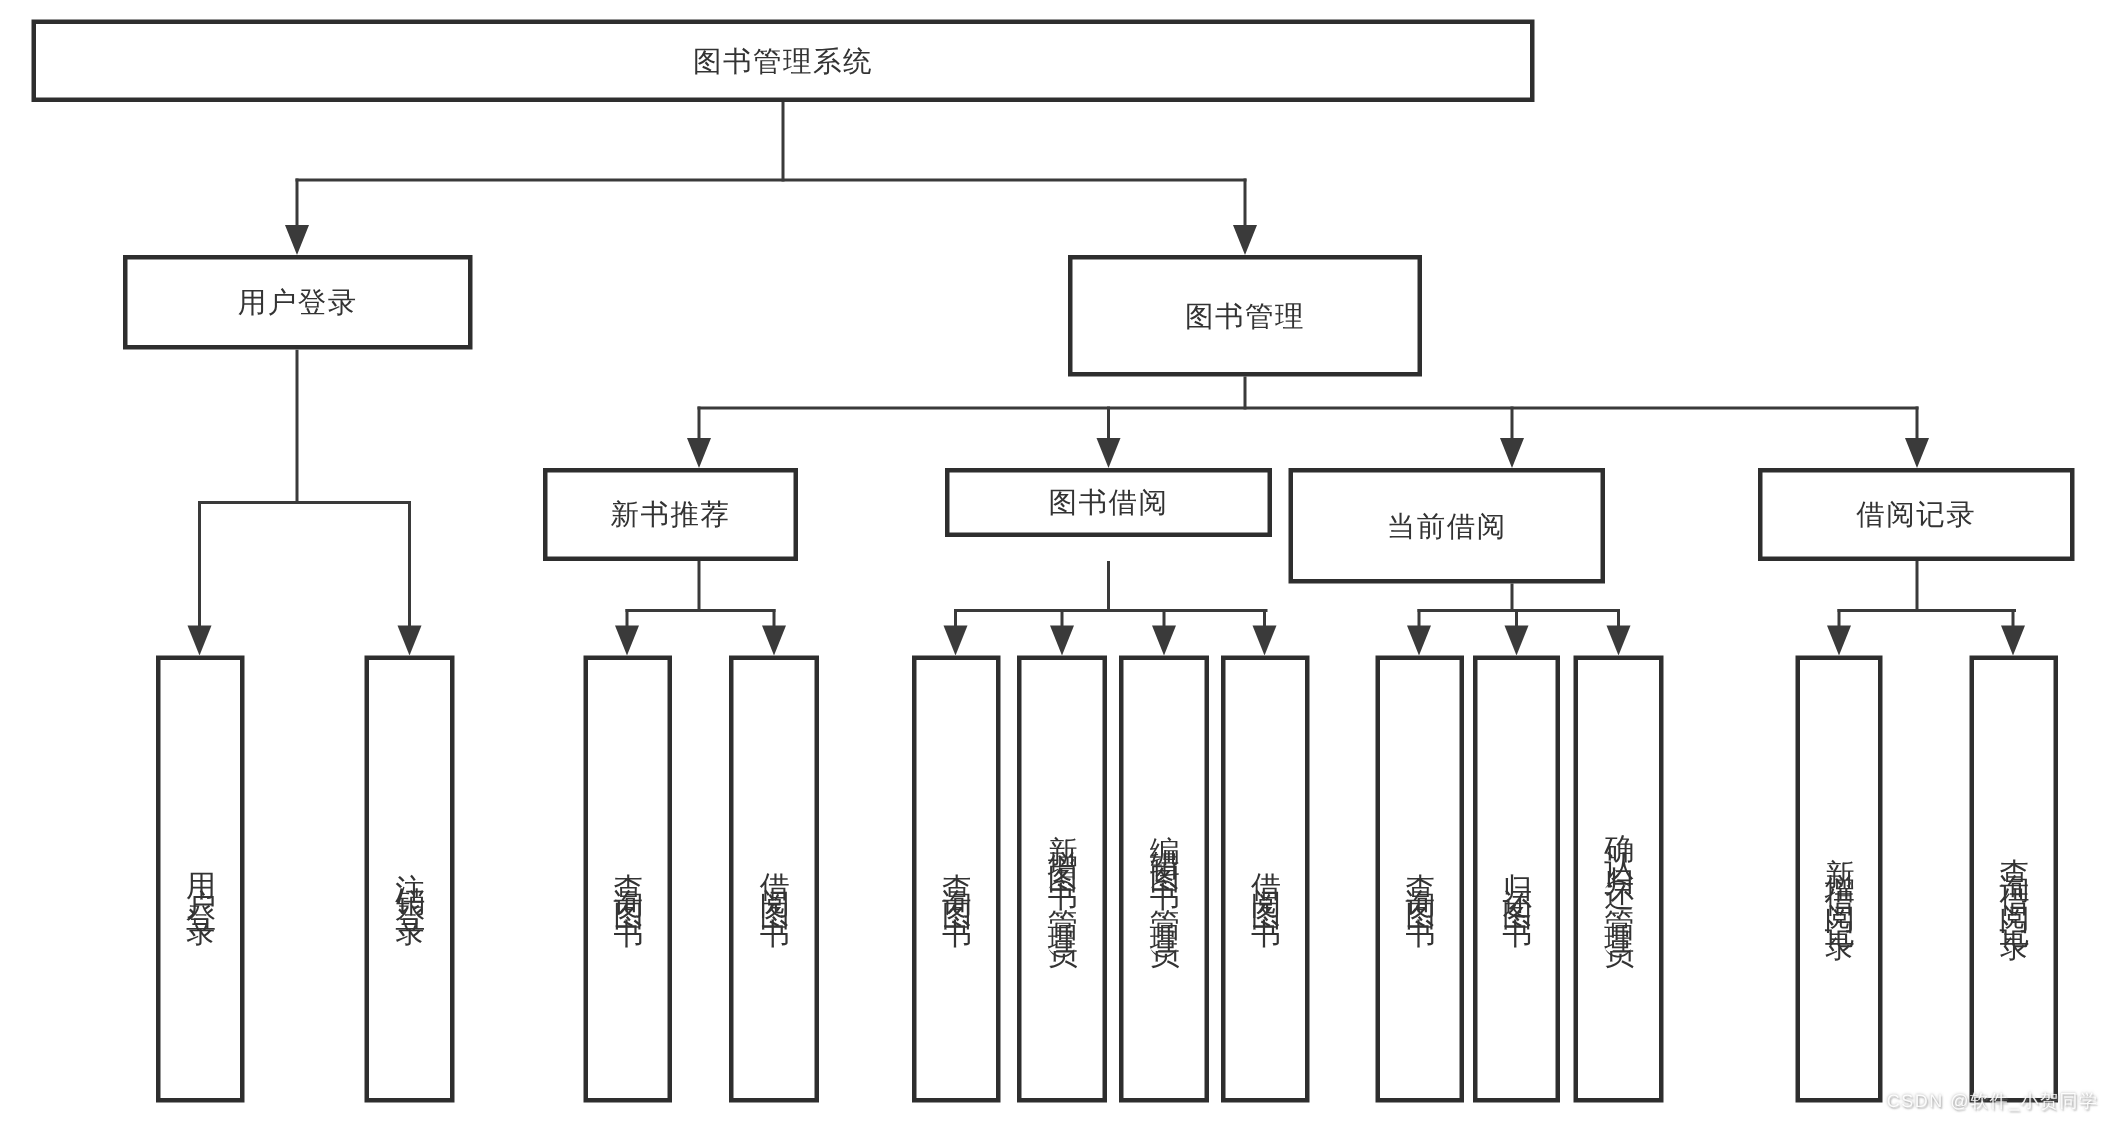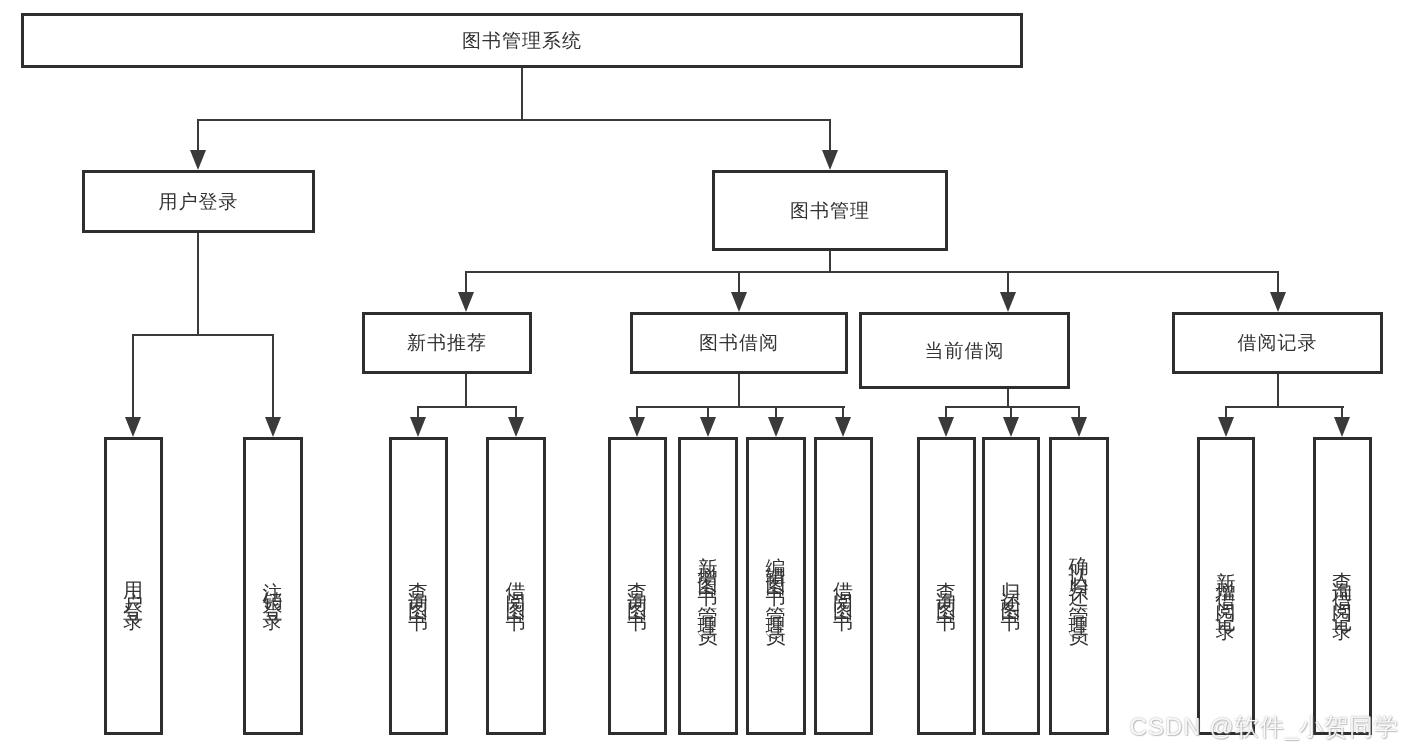--- a/index.html
+++ b/index.html
@@ -44,40 +44,40 @@
     position:absolute;
     width:0;height:0;
     border-left:8px solid transparent;
     border-right:8px solid transparent;
     border-top:20px solid var(--line);
     z-index:1;
   }
   .watermark{
     position:absolute;
     right:6px;bottom:4px;
-    font-size:24px;
+    font-size:12px;
     color:rgba(255,255,255,0.92);
     text-shadow:0 0 2px rgba(90,90,90,0.55), 1px 1px 1px rgba(150,150,150,0.45);
     letter-spacing:1px;
     z-index:5;
     white-space:nowrap;
   }
 </style>
 </head>
 <body>
 
 <div class="stage">
 
   <div class="box" style="left:21px;top:13px;width:1002px;height:55px">图书管理系统</div>
 
   <div class="box" style="left:82px;top:170px;width:233px;height:63px">用户登录</div>
   <div class="box" style="left:712px;top:170px;width:236px;height:81px">图书管理</div>
 
   <div class="box" style="left:362px;top:312px;width:170px;height:62px">新书推荐</div>
-  <div class="box" style="left:630px;top:312px;width:218px;height:62px">图书借阅</div>
+  <div class="box" style="left:630px;top:312px;width:218px;height:46px">图书借阅</div>
   <div class="box" style="left:859px;top:312px;width:211px;height:77px">当前借阅</div>
   <div class="box" style="left:1172px;top:312px;width:211px;height:62px">借阅记录</div>
 
   <div class="box vbox" style="left:104px;top:437px;width:59px;height:298px">用户登录</div>
   <div class="box vbox" style="left:243px;top:437px;width:60px;height:298px">注销登录</div>
 
   <div class="box vbox" style="left:389px;top:437px;width:59px;height:298px">查询图书</div>
   <div class="box vbox" style="left:486px;top:437px;width:60px;height:298px">借阅图书</div>
 
   <div class="box vbox" style="left:608px;top:437px;width:59px;height:298px">查询图书</div>

